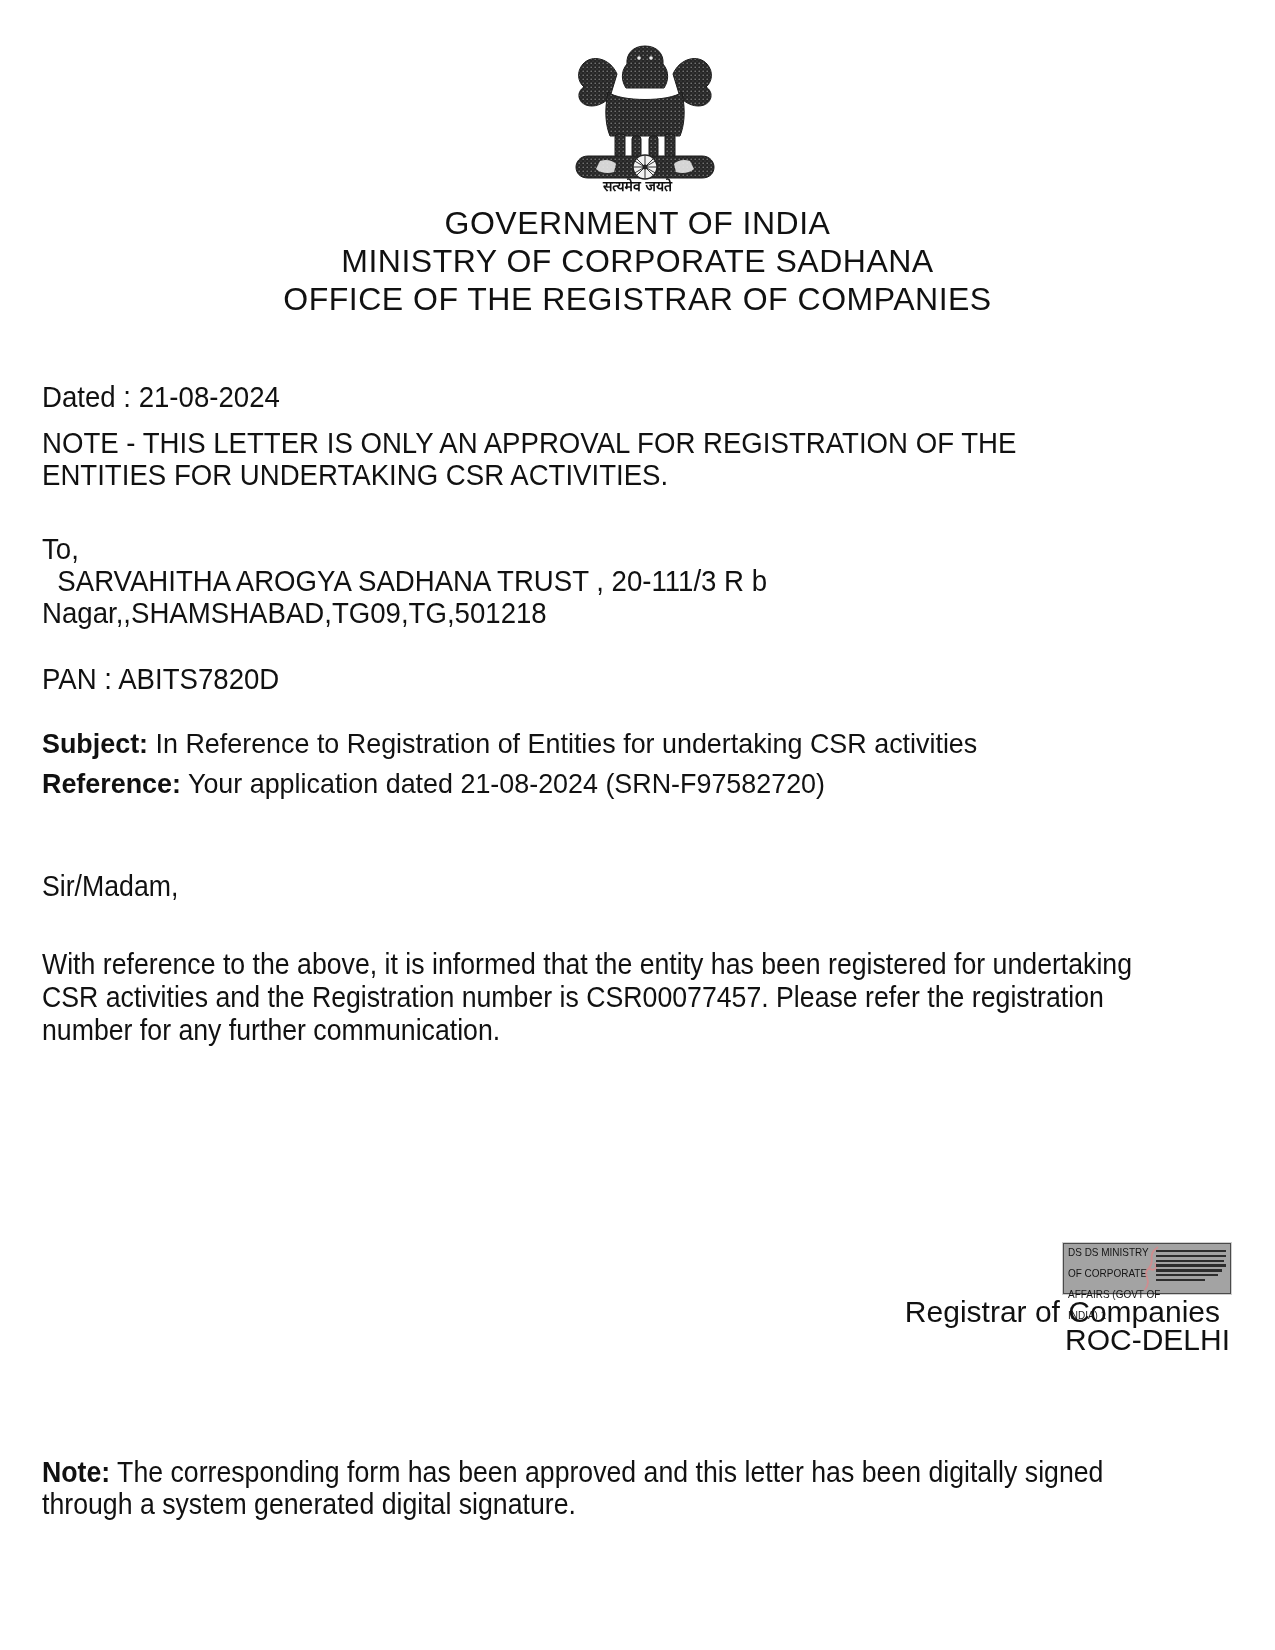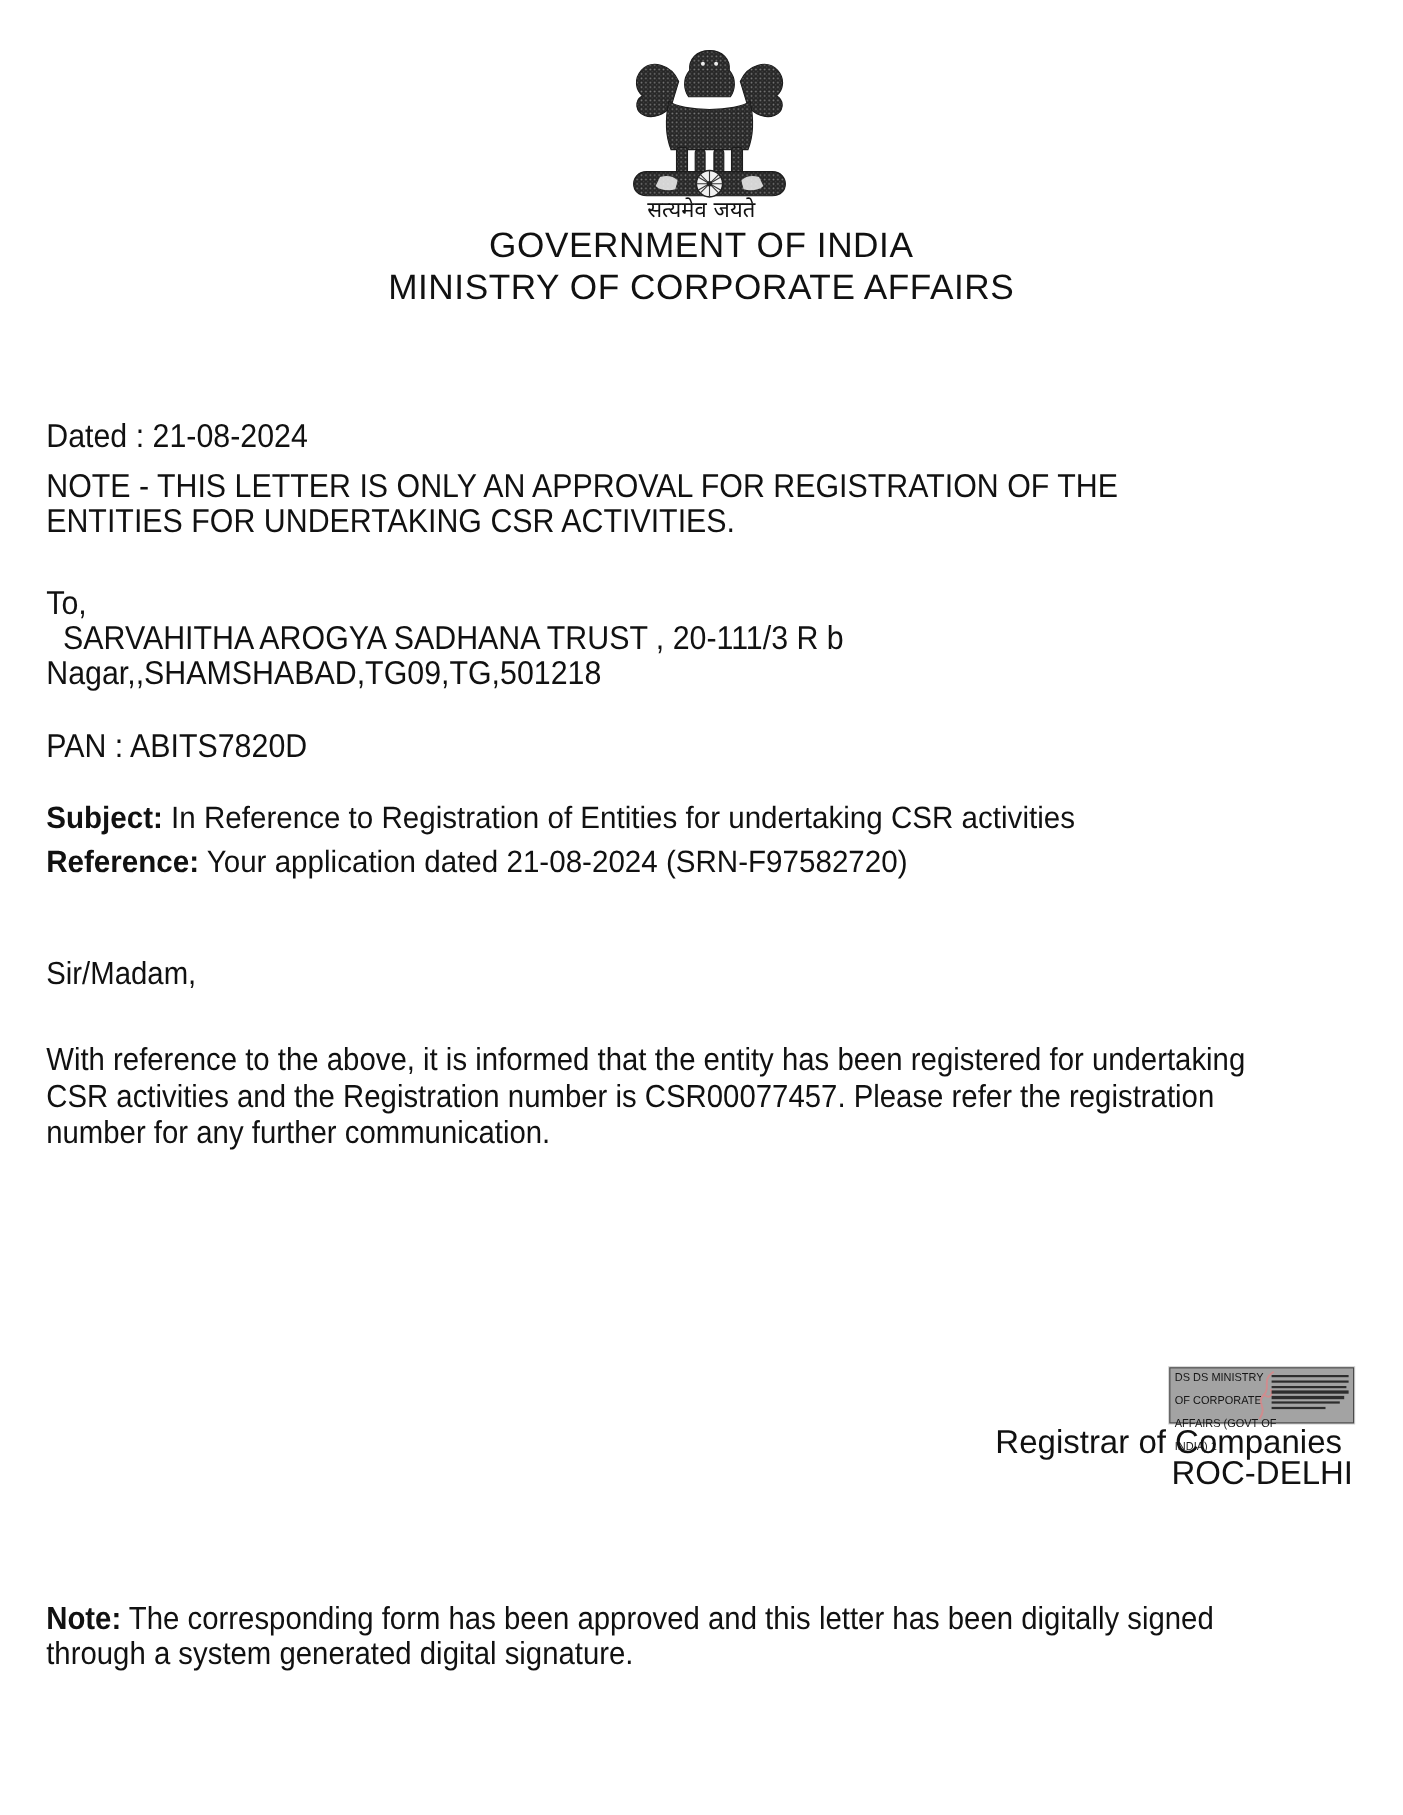--- a/index.html
+++ b/index.html
@@ -8,21 +8,21 @@
     font-family:"Liberation Sans",sans-serif;color:#111111;overflow:hidden;
   }
   .abs{position:absolute;white-space:pre;line-height:1.12;}
   .cond{transform:scaleX(0.92);transform-origin:0 0;}
   .semi{transform:scaleX(0.96);transform-origin:0 0;}
   .center{left:0;width:100%;text-align:center;}
   .fs28{font-size:28px;}
   .fs29{font-size:29px;}
   .fs30{font-size:30px;}
   .hdr{font-size:32px;letter-spacing:0.5px;}
-  .motto{font-family:"DejaVu Sans",sans-serif;font-weight:normal;font-size:20px;}
+  .motto{font-family:"DejaVu Sans",sans-serif;font-weight:bold;font-size:14px;}
   
   .stamp{
     position:absolute;left:1063px;top:1243px;width:166px;height:49px;
     border:1px solid #4a4a4a;background:#a3a3a3;box-shadow:0 0 0 1px #cfcfcf;
   }
   .stamp-text{
     position:absolute;left:4px;top:3px;width:92px;
     font-size:10.5px;line-height:10.5px;color:#151515;
     transform:scaleX(0.95);transform-origin:0 0;white-space:pre;
   }
@@ -65,21 +65,22 @@
       <line x1="64.6" y1="119" x2="85.4" y2="131"></line>
       <line x1="64.6" y1="131" x2="85.4" y2="119"></line>
     </g>
     <circle cx="75" cy="125" r="2.5" fill="#222222"></circle>
     <path d="M30,119 C36,117 42,118 46,122 L44,130 C38,132 30,131 26,127 Z" fill="#e8e8e8" opacity="0.9"></path>
     <path d="M104,122 C108,118 114,117 120,119 L124,127 C120,131 112,132 106,130 Z" fill="#e8e8e8" opacity="0.9"></path>
   </svg>
 
   <div class="abs center motto" style="top:179px">सत्यमेव जयते</div>
   <div class="abs center hdr" style="top:206px">GOVERNMENT OF INDIA</div>
-  <div class="abs center hdr" style="top:244px">MINISTRY OF CORPORATE AFFAIRS</div>
+  <div class="abs center hdr" style="top:244px">MINISTRY OF CORPORATE SADHANA</div>
+  <div class="abs center hdr" style="top:282px">OFFICE OF THE REGISTRAR OF COMPANIES</div>
 
   <div class="abs cond fs30" style="left:42px;top:380px">Dated : 21-08-2024</div>
   <div class="abs cond fs30" style="left:42px;top:426px">NOTE - THIS LETTER IS ONLY AN APPROVAL FOR REGISTRATION OF THE</div>
   <div class="abs cond fs30" style="left:42px;top:458px">ENTITIES FOR UNDERTAKING CSR ACTIVITIES.</div>
 
   <div class="abs cond fs30" style="left:42px;top:532px">To,</div>
   <div class="abs cond fs30" style="left:42px;top:564px">  SARVAHITHA AROGYA SADHANA TRUST , 20-111/3 R b</div>
   <div class="abs cond fs30" style="left:42px;top:596px">Nagar,,SHAMSHABAD,TG09,TG,501218</div>
 
   <div class="abs cond fs30" style="left:42px;top:662px">PAN : ABITS7820D</div>

